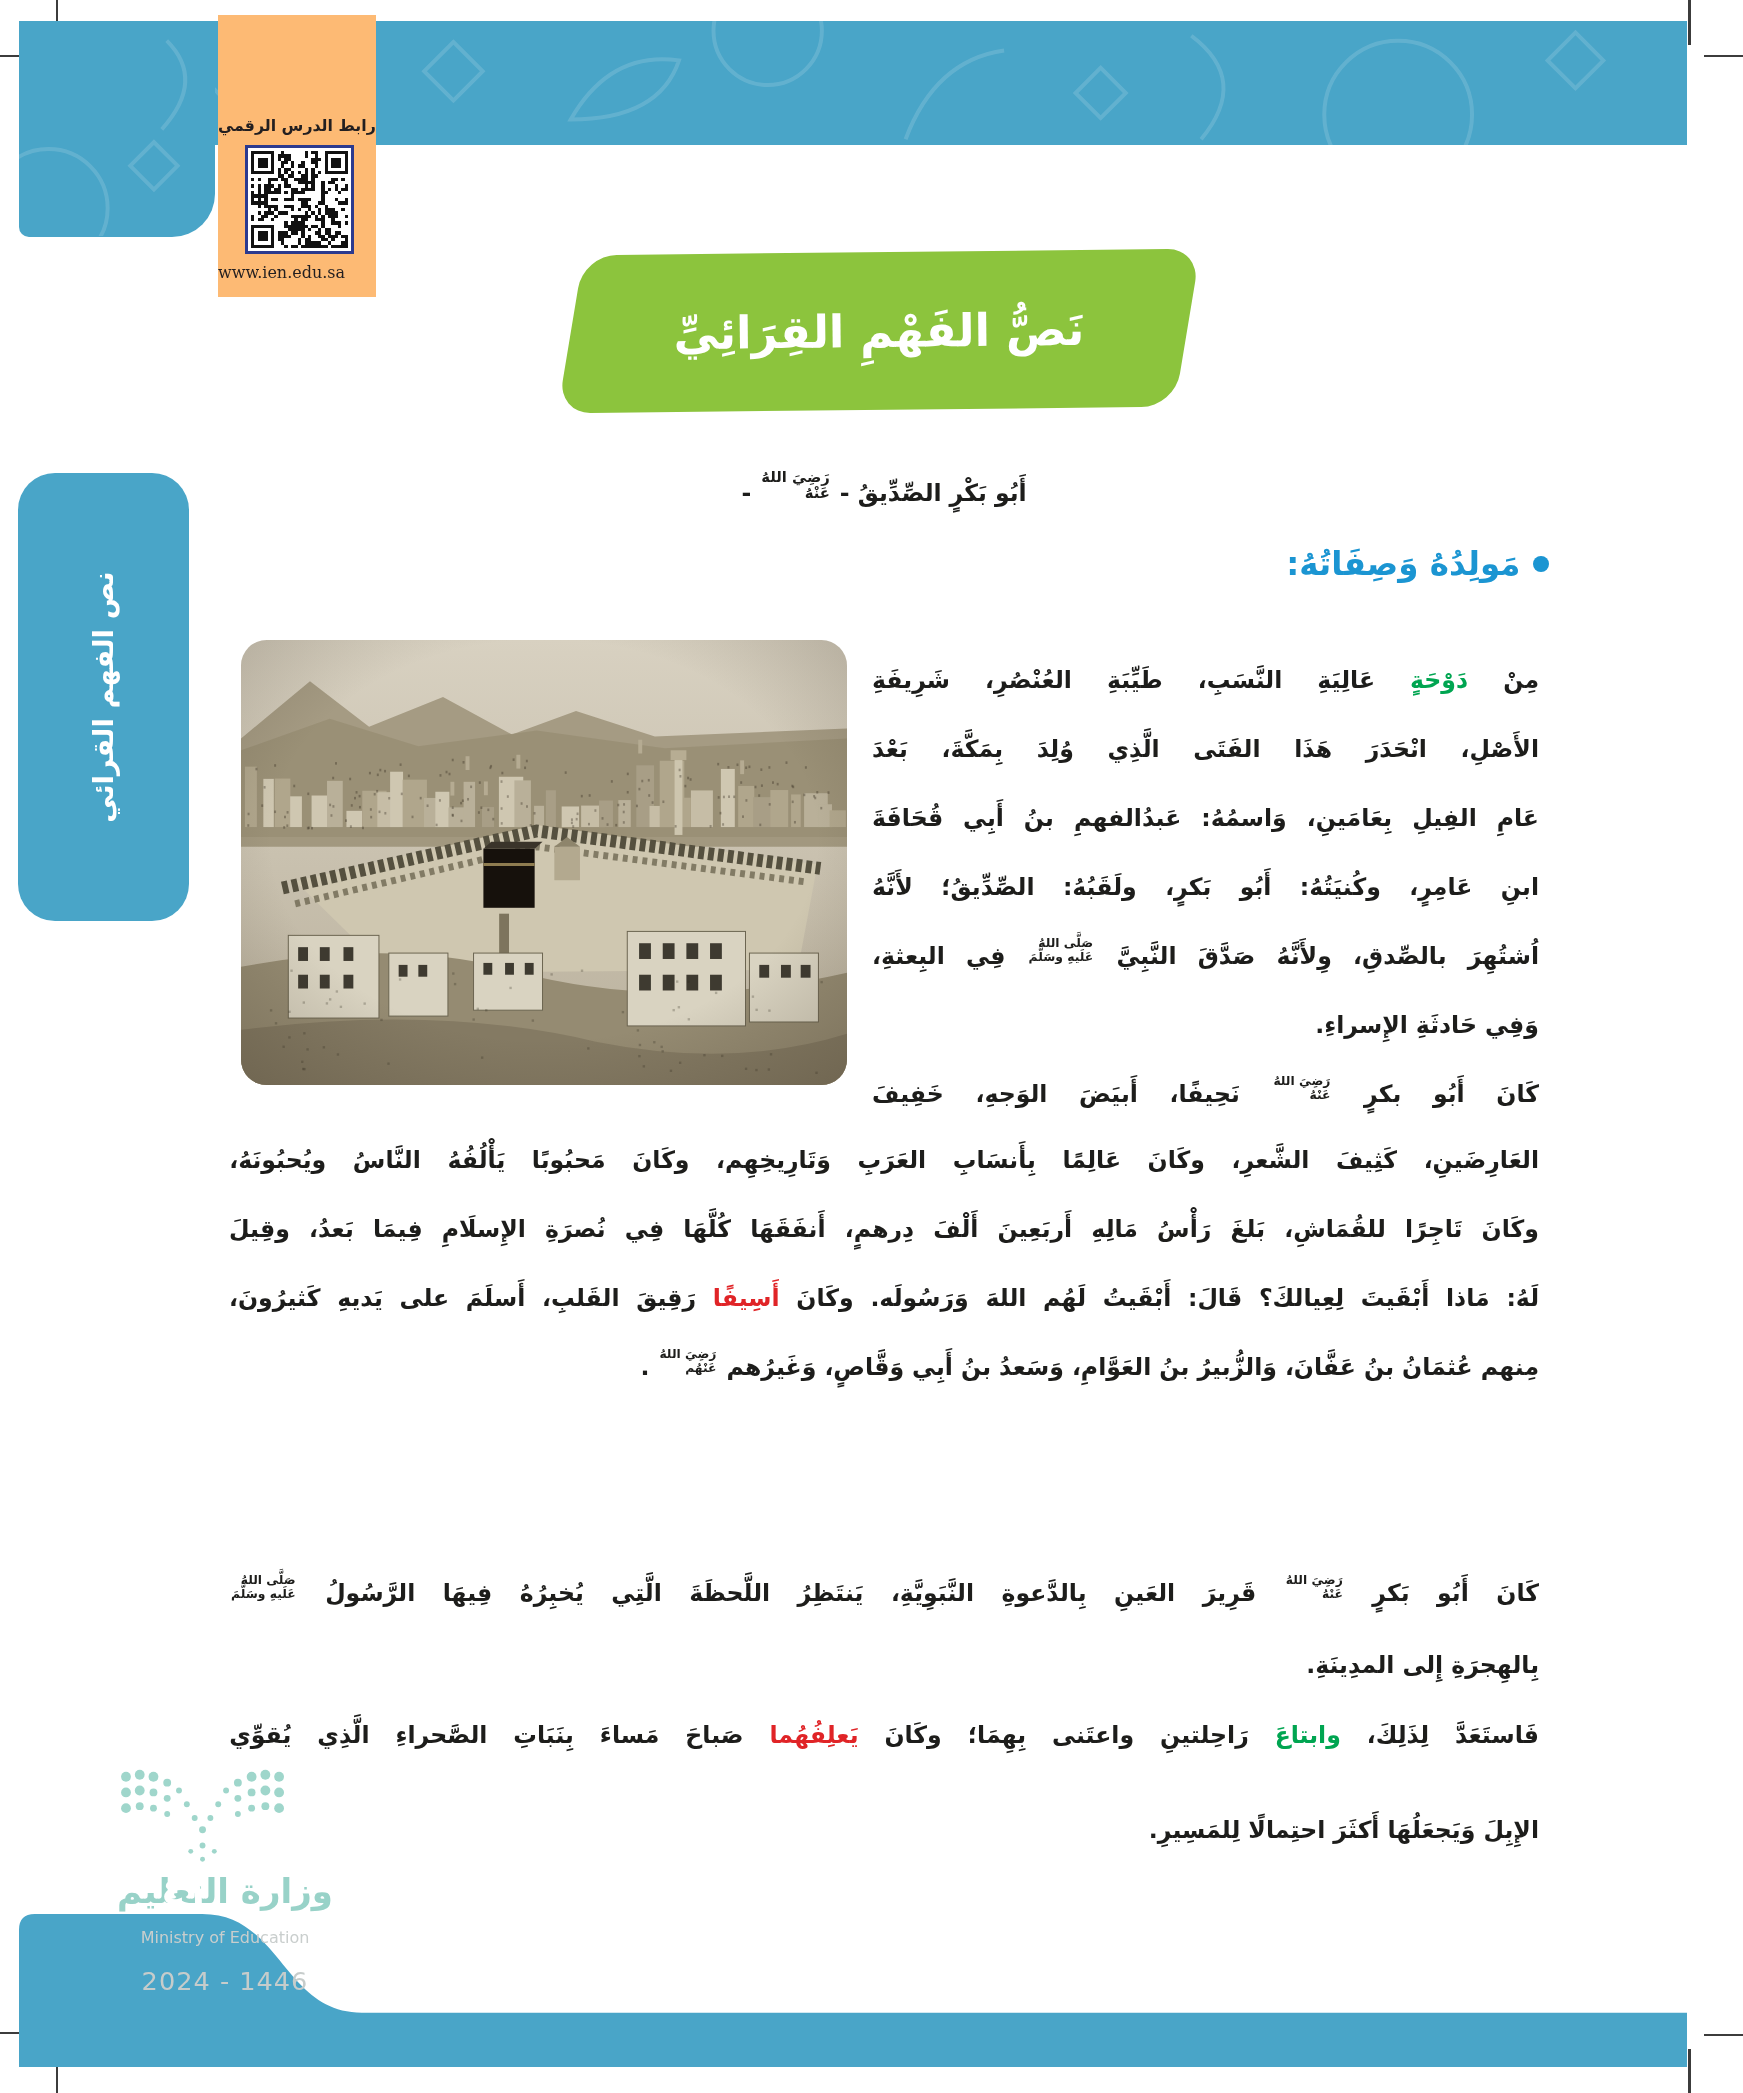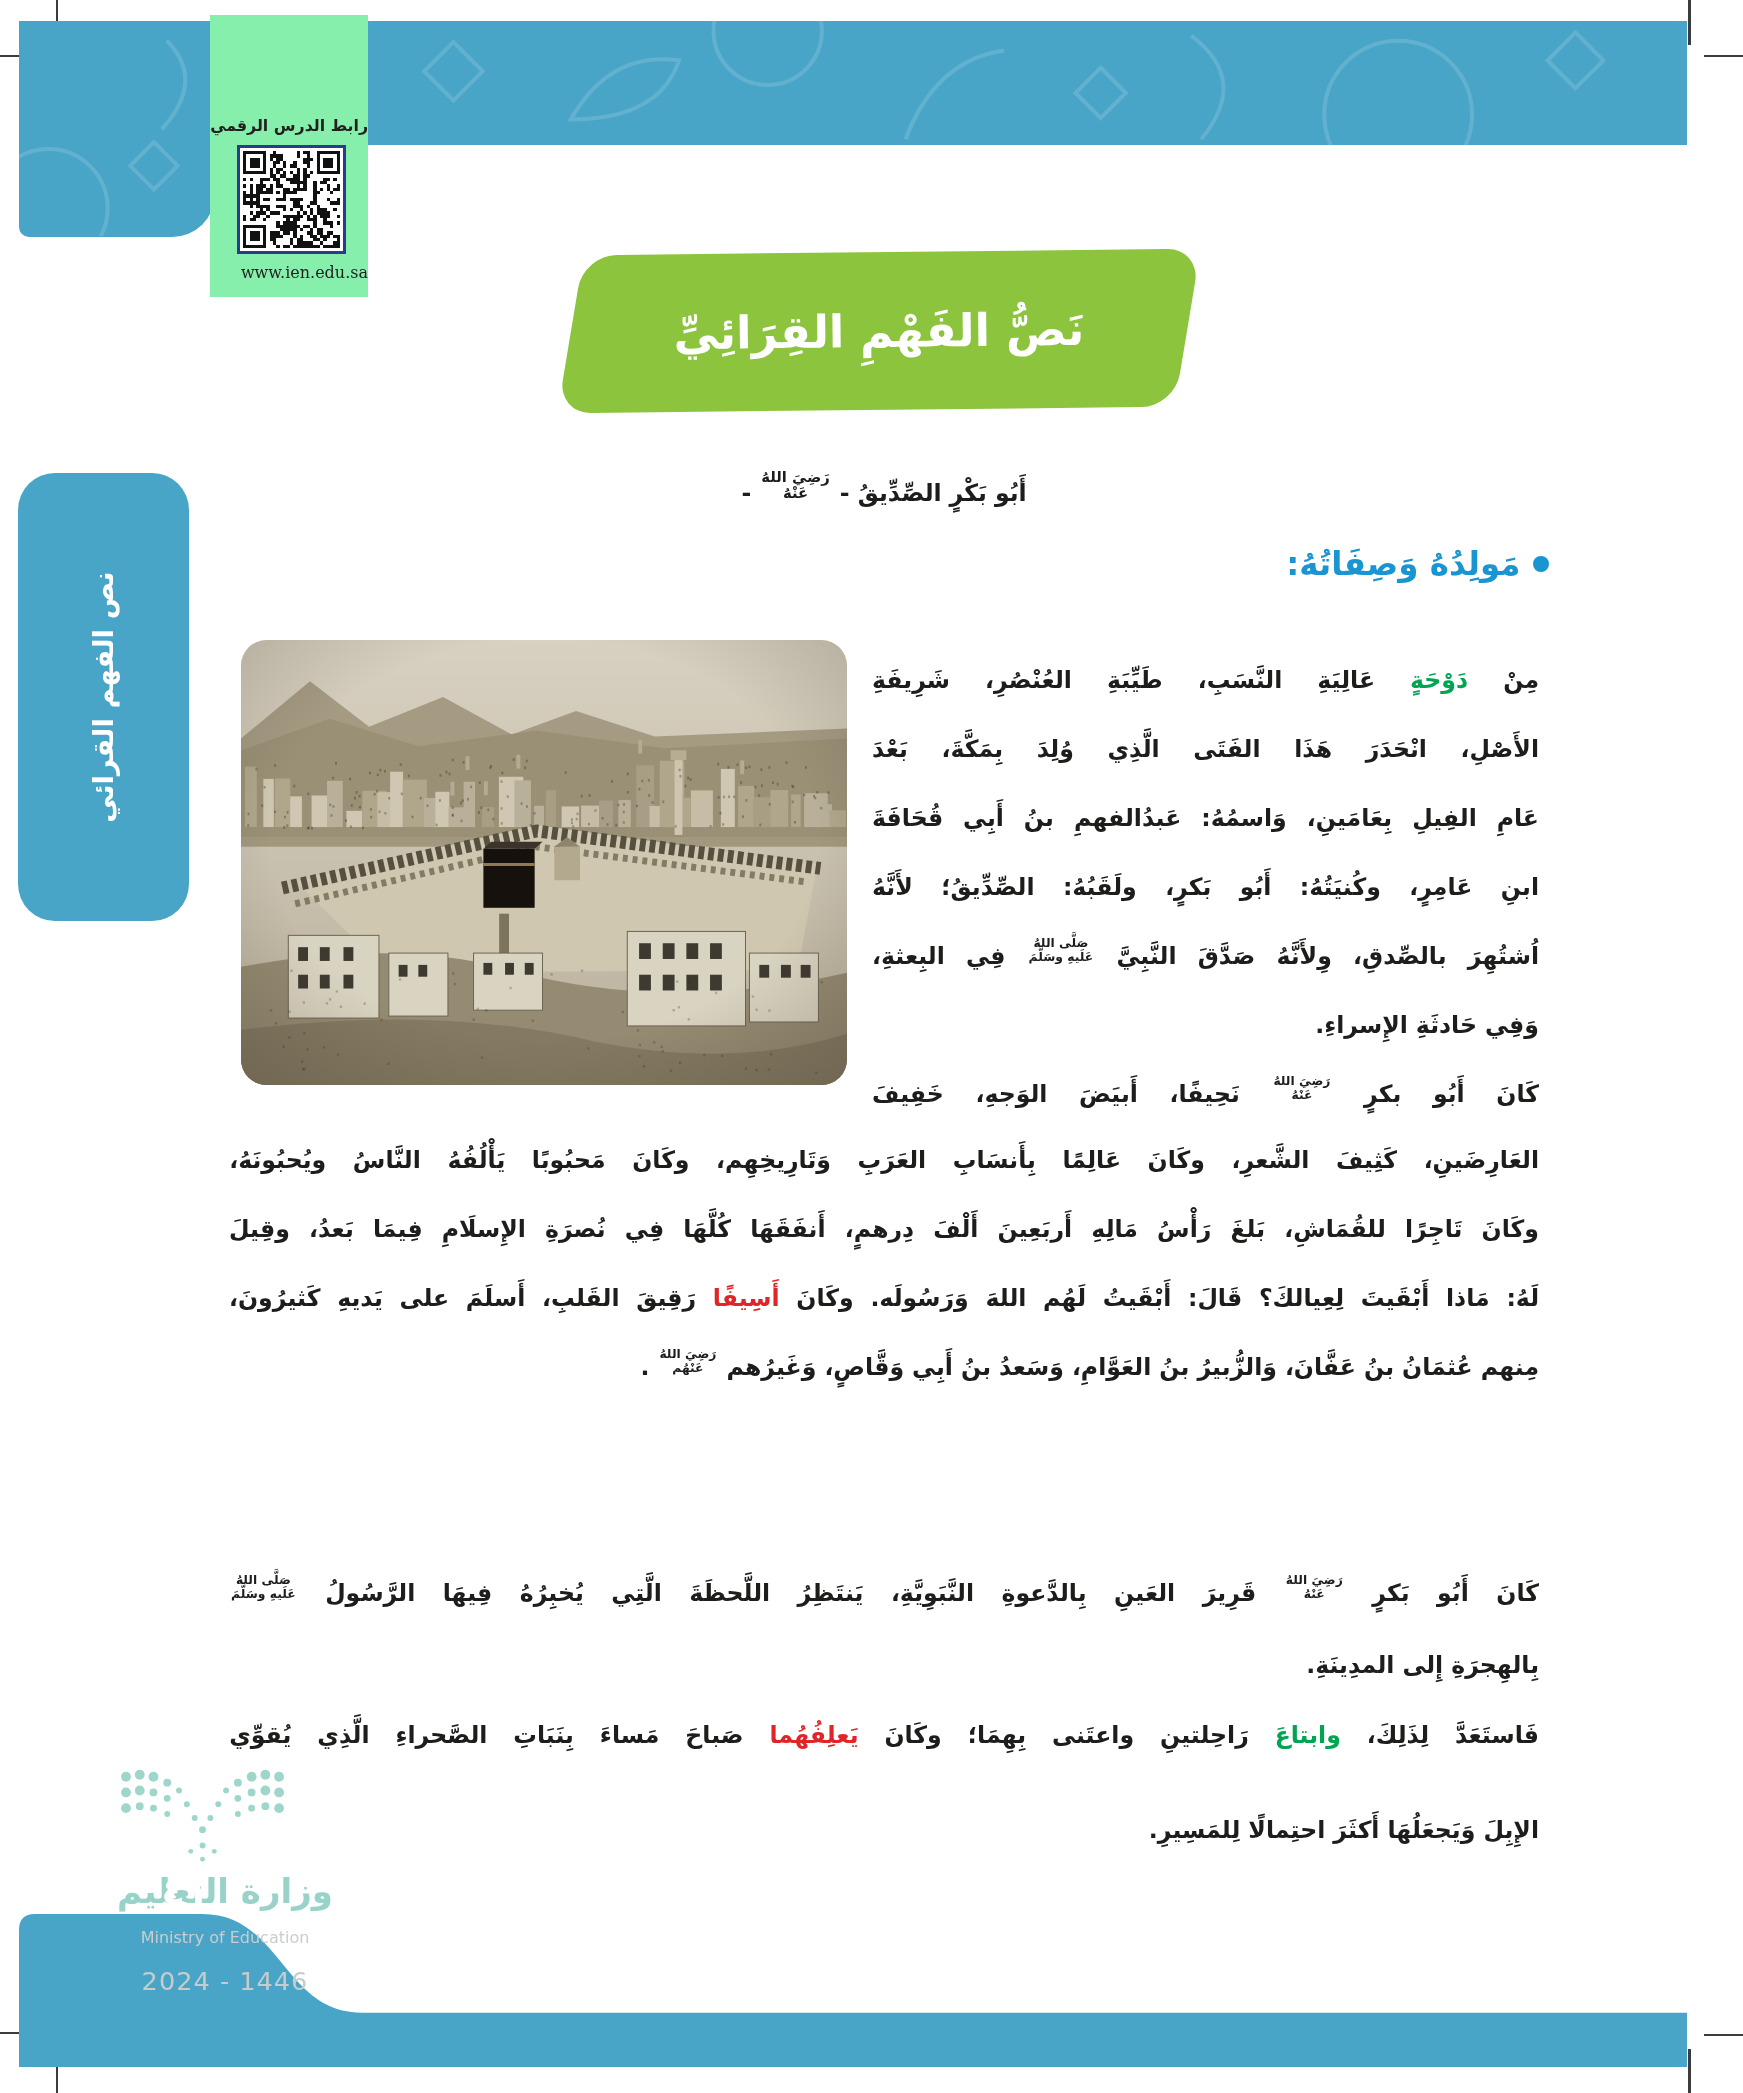--- a/index.html
+++ b/index.html
@@ -6,21 +6,21 @@
   .page{position:relative;width:1744px;height:2093px;background:#ffffff;overflow:hidden;
         font-family:"DejaVu Sans", sans-serif;direction:rtl;}
   
   .mark{position:absolute;background:#3c3c3c;}
   
   .banner-main{position:absolute;left:18.7px;top:20.7px;width:1668px;height:124px;background:#49a5c8;overflow:hidden;}
   .banner-left-ext{position:absolute;left:18.7px;top:20.7px;width:196px;height:216px;background:#49a5c8;
                    border-radius:0 0 43px 9.9px;overflow:hidden;}
   .pattern{position:absolute;inset:0;}
   
-  .qr-panel{position:absolute;left:210px;top:14.8px;width:158px;height:282px;background:#86efac;text-align:right;direction:rtl;}
+  .qr-panel{position:absolute;left:218px;top:14.8px;width:158px;height:282px;background:#fdba74;text-align:left;direction:rtl;}
   .qr-label{position:absolute;top:101px;left:0;right:0;font-size:15.8px;font-weight:bold;color:#231f20;}
   .qr-box{position:absolute;top:130px;left:26.6px;width:97px;height:97px;border:3.9px solid #2b3a8f;background:#fff;padding:3px;}
   .qr-box svg{width:100%;height:100%;shape-rendering:crispEdges;}
   .qr-url{position:absolute;top:248px;left:0;right:0;font-size:16px;color:#231f20;font-family:"DejaVu Serif",serif;direction:ltr;}
   
   .green-banner{position:absolute;left:571px;top:252px;width:616px;height:158px;background:#8cc43d;
                 border-radius:33px;transform:skewX(-10deg) rotate(-0.6deg);
                 display:flex;align-items:center;justify-content:center;}
   .green-banner span{transform:skewX(10deg);color:#ffffff;font-size:45px;font-weight:bold;white-space:nowrap;}
   
@@ -46,21 +46,21 @@
   .bline .w{white-space:nowrap;}
   .bline .green{color:#00a551;}
   .bline .red{color:#e02427;}
   .col{left:872px;width:667px;}
   .full{left:229px;width:1310px;}
   .ind{padding-right:45px;}
   .l0{top:648px;} .l1{top:717px;} .l2{top:786px;} .l3{top:855px;} .l4{top:924px;} .l5{top:993px;}
   .l6{top:1062px;} .l7{top:1128px;} .l8{top:1197px;} .l9{top:1266px;} .l10{top:1335px;}
   .m0{top:1561px;} .m1{top:1633px;} .m2{top:1703px;} .m3{top:1798px;}
   
-  .hon{display:inline-block;font-size:12.3px;line-height:1.08;text-align:center;font-weight:bold;
+  .hon{display:inline-block;font-size:12.3px;line-height:1.08;text-align:right;font-weight:bold;
        transform:translateY(-4.9px);margin:16px 2px;}
   .hon b{display:block;font-weight:bold;}
   .red-title .hon{font-size:14.8px;transform:translateY(-7.9px);}
   
   .footer-shape{position:absolute;left:18.7px;top:1914px;width:1668px;height:153px;}
   .moe-dots{position:absolute;left:116px;top:1763px;width:177px;height:106px;}
   .moe-ar{position:absolute;left:87px;top:1871px;width:276px;text-align:center;color:#98d2c8;
           font-size:34px;font-weight:bold;}
   .moe-en{position:absolute;left:87px;top:1928px;width:276px;text-align:center;color:#c9cecd;
           font-size:16px;direction:ltr;}

